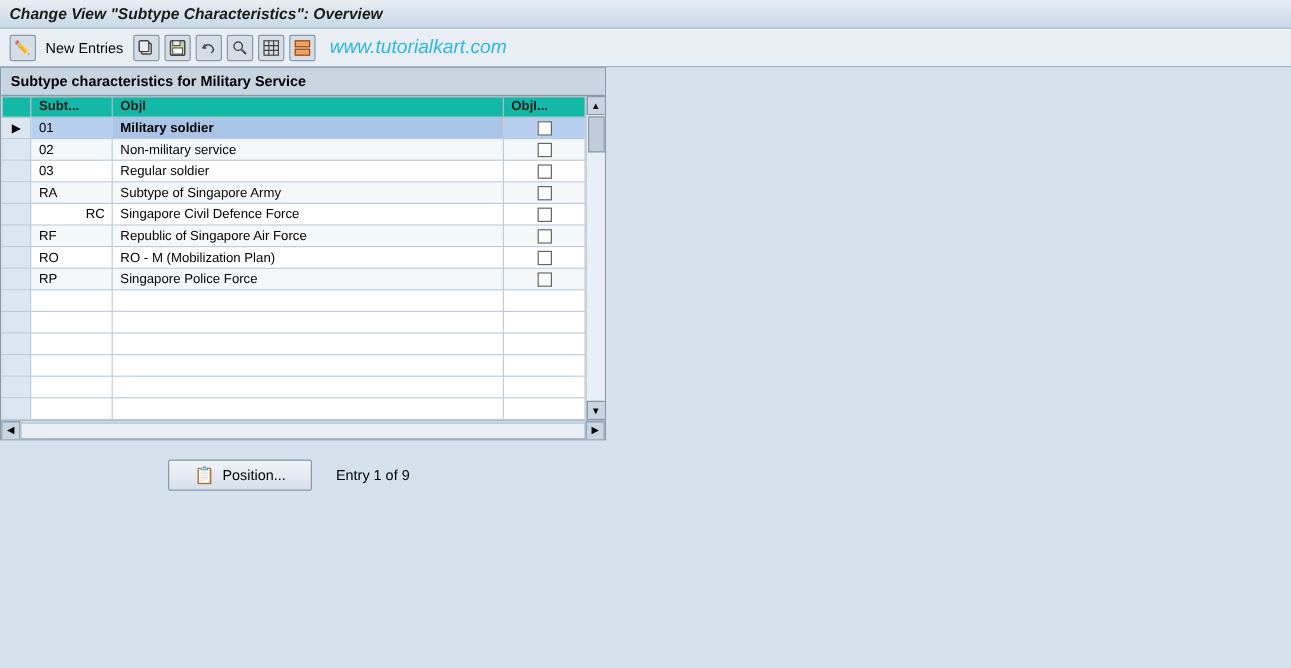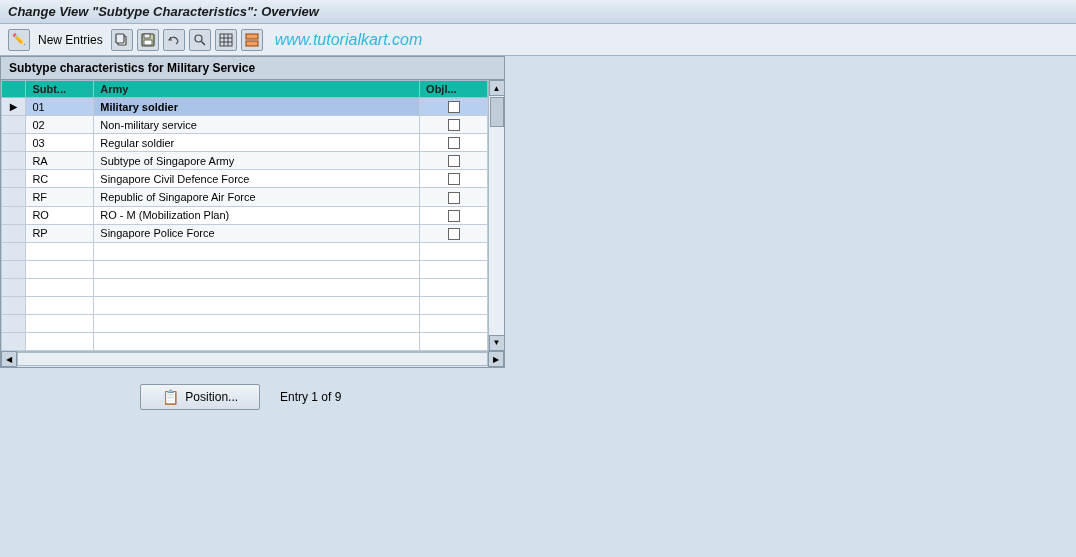--- a/index.html
+++ b/index.html
@@ -265,21 +265,21 @@
     <div style="display:flex;">
 
       <div style="flex:1; overflow:hidden;">
         <div class="table-wrapper">
           <div class="table-scroll-area">
             <table class="data-table">
               <thead>
                 <tr>
                   <th style="width:18px; padding:2px;"></th>
                   <th style="width:50px;">Subt...</th>
-                  <th style="width:240px;">Army</th>
+                  <th style="width:240px;">ObjI</th>
                   <th style="width:50px;">ObjI...</th>
 
                 </tr>
               </thead>
               <tbody id="table-body">
 
               <tr class="selected">
                     <td style="width: 18px; padding: 0px; text-align: center; background: rgb(220, 230, 240); font-size: 10px;">▶</td>
                     <td style="width: 50px;">01</td>
                     <td style="width: 240px; background: rgb(170, 196, 232); font-weight: bold;">Military soldier</td>
@@ -298,21 +298,21 @@
                     <td class="checkbox-cell" style="width: 50px;"><span class="fake-checkbox"></span></td>
                   </tr>
                   <tr>
                     <td style="width: 18px; padding: 0px; text-align: center; background: rgb(220, 230, 240); font-size: 10px;"></td>
                     <td style="width: 50px;">RA</td>
                     <td style="width: 240px;">Subtype of Singapore Army</td>
                     <td class="checkbox-cell" style="width: 50px;"><span class="fake-checkbox"></span></td>
                   </tr>
                   <tr>
                     <td style="width: 18px; padding: 0px; text-align: center; background: rgb(220, 230, 240); font-size: 10px;"></td>
-                    <td style="width: 50px;">RC</td>
+                    <td style="width: 50px; text-align: right;">RC</td>
                     <td style="width: 240px;">Singapore Civil Defence Force</td>
                     <td class="checkbox-cell" style="width: 50px;"><span class="fake-checkbox"></span></td>
                   </tr>
                   <tr>
                     <td style="width: 18px; padding: 0px; text-align: center; background: rgb(220, 230, 240); font-size: 10px;"></td>
                     <td style="width: 50px;">RF</td>
                     <td style="width: 240px;">Republic of Singapore Air Force</td>
                     <td class="checkbox-cell" style="width: 50px;"><span class="fake-checkbox"></span></td>
                   </tr>
                   <tr>

